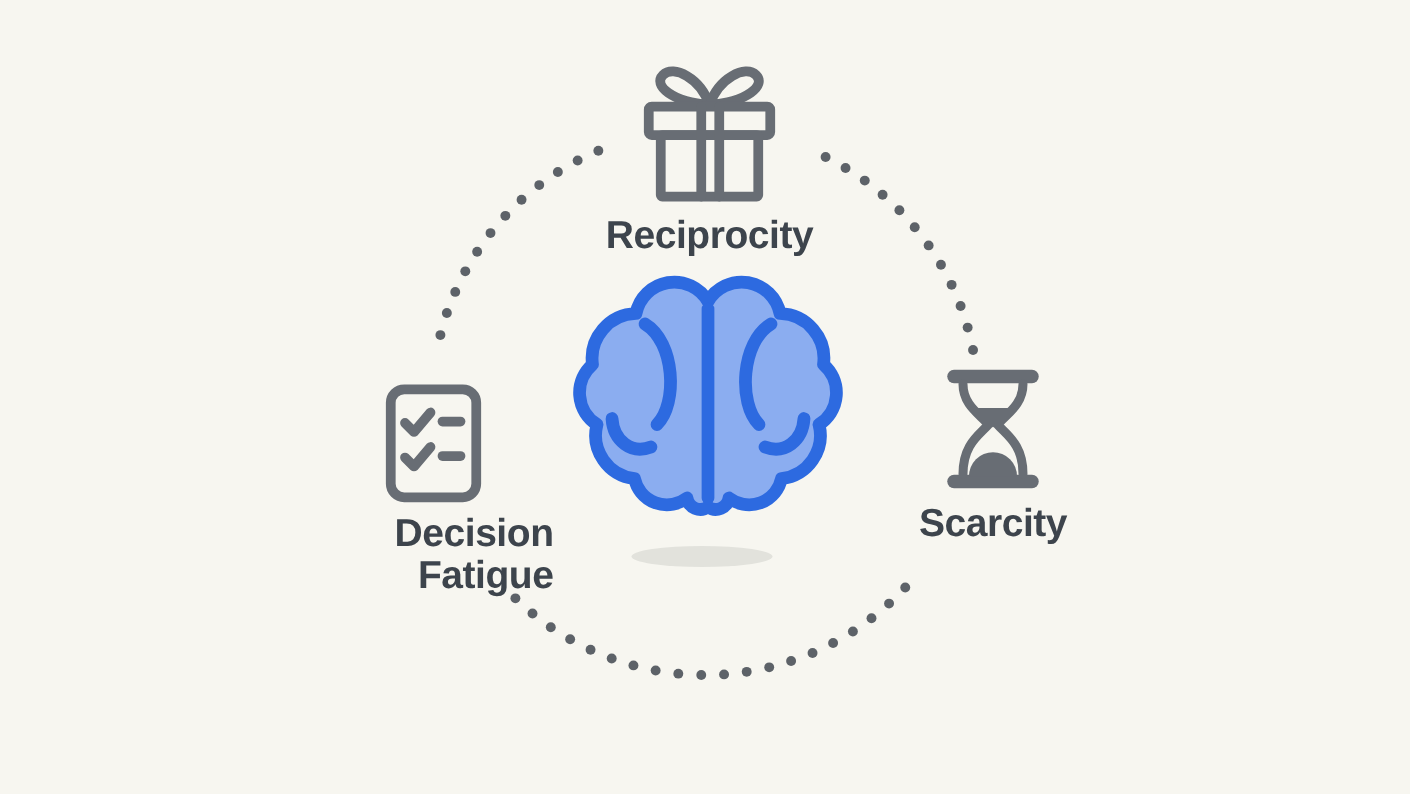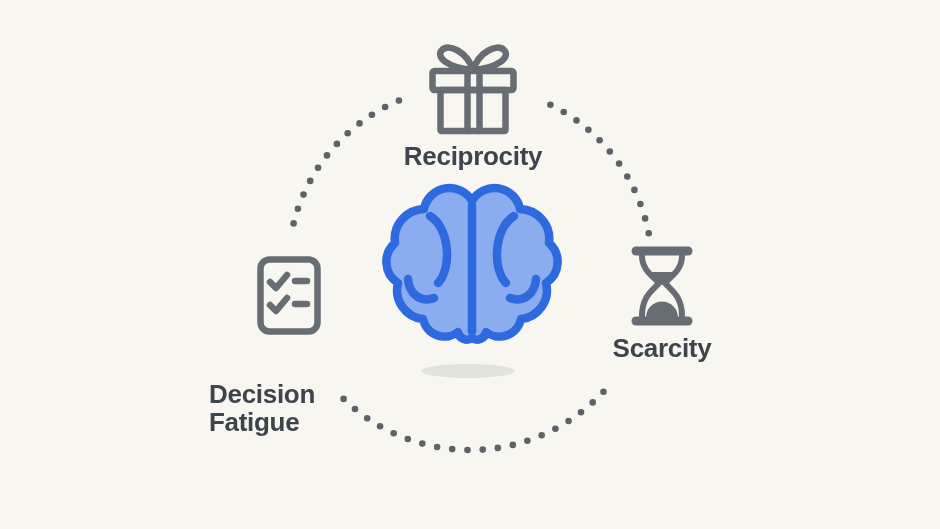--- a/index.html
+++ b/index.html
@@ -23,28 +23,28 @@
   svg{display:block;overflow:visible;}
   #dots{position:absolute;left:0;top:0;width:940px;height:529px;}
   .dot{fill:var(--dot-color);}
 
   .node{position:absolute;display:flex;flex-direction:column;align-items:center;gap:6px;}
   #node-top{left:348px;top:42px;width:250px;}
   #node-left{left:189px;top:256px;width:200px;}
   #node-right{left:562px;top:244px;width:200px;}
 
   .label{
-    text-align:left;
+    text-align:right;
     font-size:26px;
     font-weight:600;
     letter-spacing:-0.3px;
     line-height:28px;
     color:var(--text-color);
   }
-  #node-left .label{max-width:160px;margin-top:39px;}
+  #node-left .label{max-width:160px;}
 
   
   .gs{fill:none;stroke:var(--icon-gray);stroke-width:6.5;stroke-linecap:round;stroke-linejoin:round;}
   .gs-bar{fill:none;stroke:var(--icon-gray);stroke-width:9;stroke-linecap:round;}
   .gs-thin{fill:none;stroke:var(--icon-gray);stroke-width:6;stroke-linecap:round;stroke-linejoin:round;}
   .gf{fill:var(--icon-gray);stroke:none;}
 
   
   #brain{position:absolute;left:386px;top:183px;width:172px;height:170px;}
   .b-outline{fill:var(--brain-fill);stroke:var(--brain-stroke);stroke-width:8.5;stroke-linejoin:round;}

